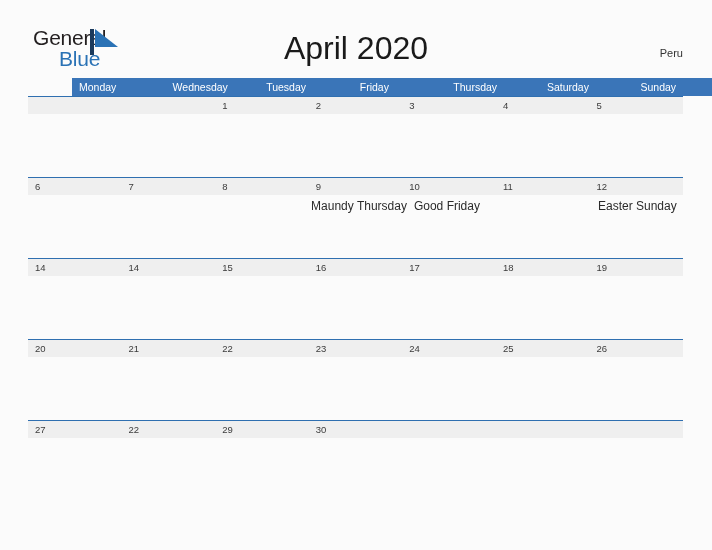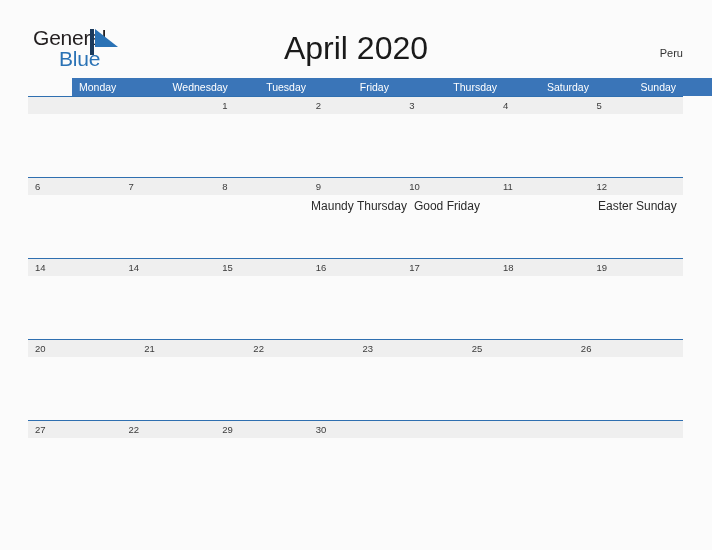--- a/index.html
+++ b/index.html
@@ -242,20 +242,21 @@
         <div class="event-cell"></div>
       </div>
     </div>
 
     <div class="week-row">
       <div class="date-band">
         <div class="day-cell">20</div>
         <div class="day-cell">21</div>
         <div class="day-cell">22</div>
         <div class="day-cell">23</div>
+        <div class="day-cell">24</div>
         <div class="day-cell">25</div>
         <div class="day-cell">26</div>
       </div>
       <div class="event-band">
         <div class="event-cell"></div>
         <div class="event-cell"></div>
         <div class="event-cell"></div>
         <div class="event-cell"></div>
         <div class="event-cell"></div>
         <div class="event-cell"></div>

